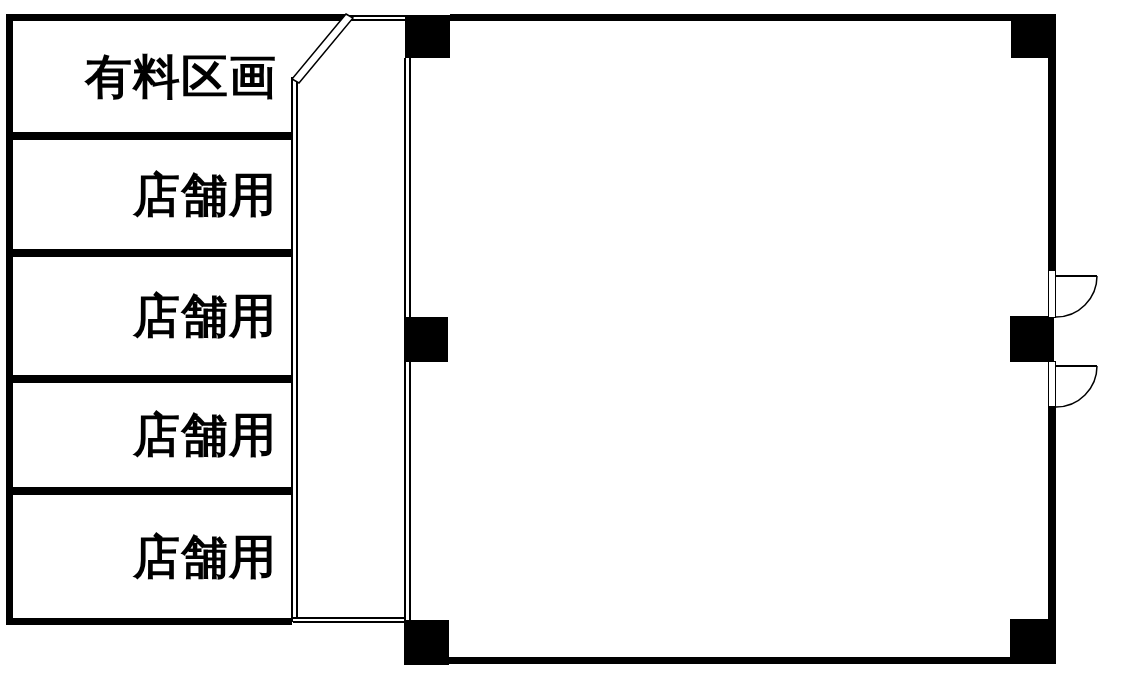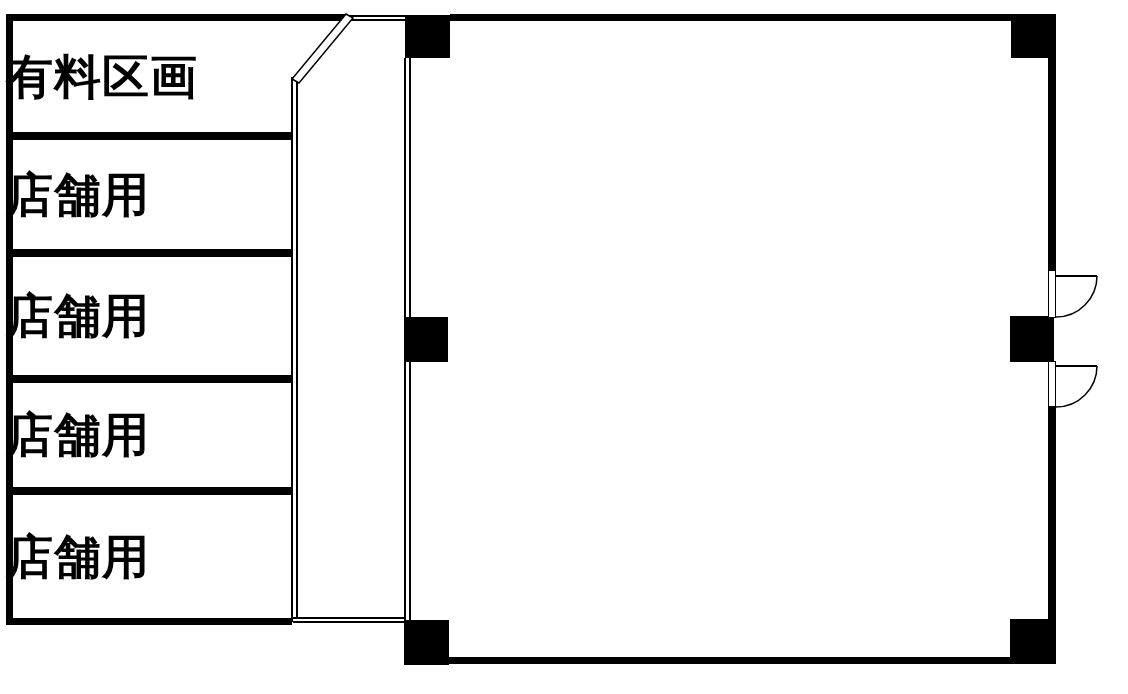--- a/index.html
+++ b/index.html
@@ -30,20 +30,21 @@
   }
   .door-frame{
     position:absolute;width:8px;background:var(--bg);
     border:1px solid var(--wall);
   }
   .room-label{
     position:absolute;
     color:var(--text);
     font-weight:700;
     font-size:47px;
+    text-align:right;
     letter-spacing:1px;
     white-space:nowrap;
   }
   svg.overlay{
     position:absolute;left:0;top:0;
     pointer-events:none;
   }
 </style>
 </head>
 <body>

